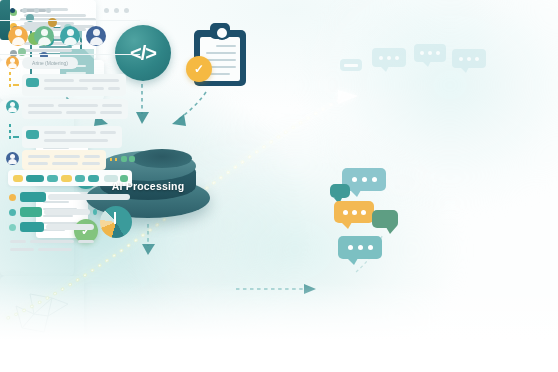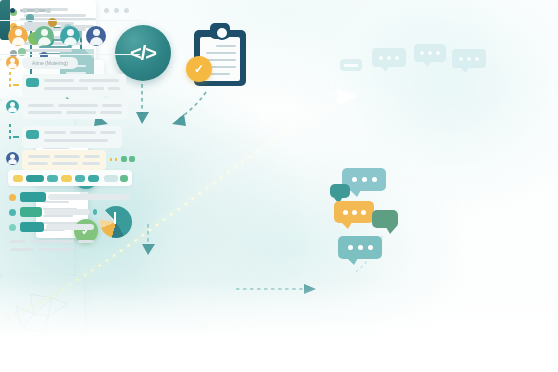--- a/index.html
+++ b/index.html
@@ -333,20 +333,28 @@
       <div class="mdl" style="left:7px;top:16px;width:34px;"></div>
       <div class="mdl" style="left:7px;top:23px;width:30px;"></div>
       <div class="mdl" style="left:7px;top:30px;width:34px;"></div>
       <div class="mdl" style="left:7px;top:37px;width:22px;"></div>
     </div>
     <div class="check-badge" id="check-2">
       <span>✓</span>
     </div>
   </div>
 
+  <div class="node" id="disc">
+    <div class="disc-base"></div>
+    <div class="disc-top"></div>
+    <div class="disc-rim">
+      <div class="disc-hole"></div>
+    </div>
+    <div id="disc-label">AI Processing</div>
+  </div>
 
   <div class="card" id="list-card">
     <div class="bullet" style="left:10px;top:9px;background:#82c47e;"></div>
     <div class="bl" style="left:24px;top:8px;width:44px;"></div>
     <div class="bl" style="left:24px;top:14px;width:62px;"></div>
     <div class="bullet" style="left:10px;top:23px;background:#f5b942;"></div>
     <div class="bl" style="left:24px;top:22px;width:50px;"></div>
     <div class="bl" style="left:24px;top:28px;width:62px;"></div>
     <div class="bullet" style="left:10px;top:37px;background:#35a3a0;"></div>
     <div class="bl" style="left:24px;top:36px;width:40px;"></div>

